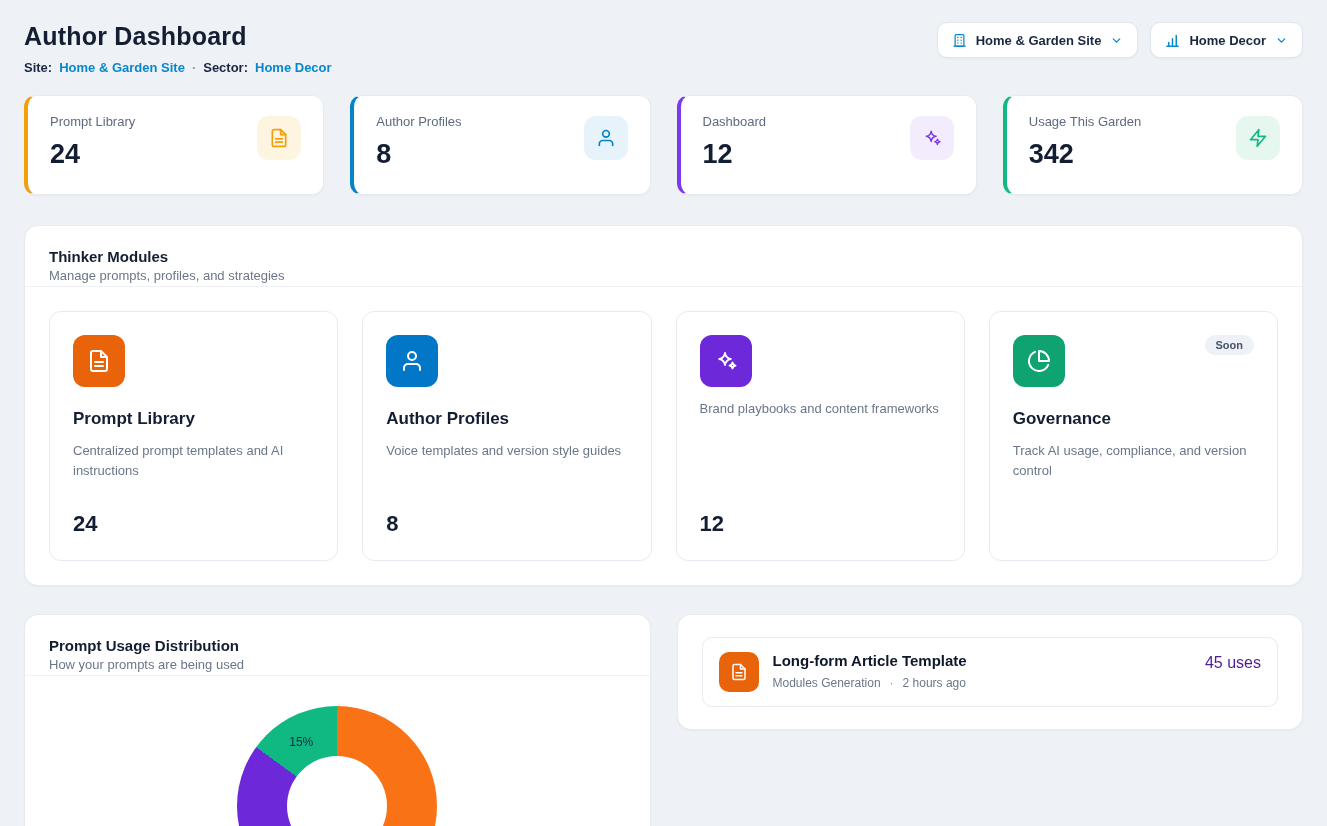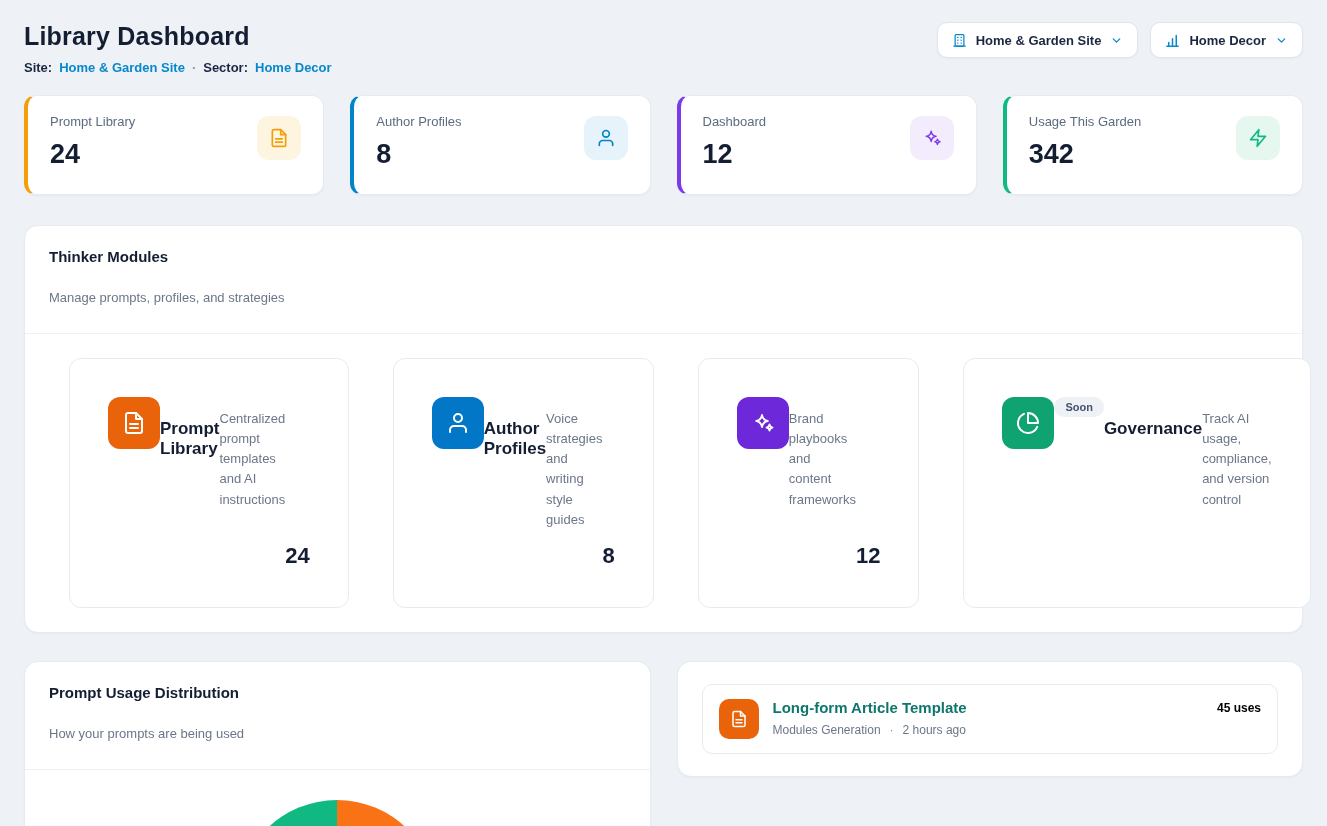--- a/index.html
+++ b/index.html
@@ -22,28 +22,28 @@
   
   .stats-grid { display:grid; grid-template-columns:repeat(4,1fr); gap:26px; margin-bottom:30px; }
   .stat-card { background:#fff; border:1px solid #e7ebf1; border-radius:12px; padding:18px 22px; display:flex; justify-content:space-between; align-items:flex-start; box-shadow:0 1px 2px rgba(20,30,50,.04); min-height:100px; border-left-width:4px; border-left-style:solid; }
   .stat-label { font-size:13px; color:#5d6b80; margin-bottom:10px; }
   .stat-value { font-size:27px; font-weight:800; color:#141e33; }
   .stat-icon { width:44px; height:44px; border-radius:12px; display:flex; align-items:center; justify-content:center; margin-top:2px; }
   .stat-icon svg { width:20px; height:20px; }
 
   
   .card { background:#fff; border:1px solid #e7ebf1; border-radius:14px; box-shadow:0 1px 2px rgba(20,30,50,.04); }
-  .card-header { padding:22px 24px 28px; border-bottom:1px solid #eef1f5; }
+  .card-header { padding:22px 24px 3px; border-bottom:1px solid #eef1f5; }
   .card-title { font-size:15px; font-weight:700; color:#141e33; }
-  .card-subtitle { margin-top:25px; font-size:13px; color:#6b7789; font-weight:400; }
+  .card-subtitle { margin-top:3px; font-size:13px; color:#6b7789; font-weight:400; }
 
   
   .modules-card { margin-bottom:28px; }
   .modules-grid { display:grid; grid-template-columns:repeat(4,1fr); gap:24px; padding:24px; }
-  .module-card { border:1px solid #e7ebf1; border-radius:12px; padding:38px; min-height:250px; display:flex; flex-direction:row; cursor:pointer; background:#fff;margin-left:20px; }
+  .module-card { border:1px solid #e7ebf1; border-radius:12px; padding:23px; min-height:250px; display:flex; flex-direction:column; cursor:pointer; background:#fff; }
   .module-top { display:flex; justify-content:space-between; align-items:flex-start; }
   .module-icon { width:52px; height:52px; border-radius:12px; color:#fff; display:flex; align-items:center; justify-content:center; flex:none; }
   .module-icon svg { width:24px; height:24px; }
   .soon-badge { background:#eef1f6; color:#46536a; font-size:11px; font-weight:700; padding:4px 11px; border-radius:999px; }
   .module-title { margin-top:22px; font-size:17px; font-weight:700; color:#141e33; }
   .module-desc { margin-top:12px; font-size:13px; color:#6b7789; line-height:1.55; }
   .module-count { margin-top:auto; font-size:22px; font-weight:800; color:#141e33; }
   .module-footer { margin-top:auto; border-top:1px solid #e9edf2; padding-top:12px; font-size:12px; color:#6b7789; }
 
   
@@ -51,32 +51,32 @@
   .chart-body { display:flex; justify-content:center; padding-top:30px; height:330px; }
   .donut { width:200px; height:200px; border-radius:50%; position:relative; }
   .donut::after { content:""; position:absolute; inset:50px; border-radius:50%; background:#fff; }
   .donut-label { position:absolute; left:64px; top:36px; transform:translate(-50%,-50%); font-size:12px; font-weight:400; color:#1b2740; z-index:2; }
 
   .prompt-list { padding:22px 24px; display:flex; flex-direction:column; gap:14px; }
   .prompt-item { border:1px solid #e7ecf2; border-radius:10px; padding:14px 16px; display:flex; align-items:flex-start; gap:14px; background:#fff; cursor:pointer; }
   .prompt-icon { width:40px; height:40px; border-radius:10px; color:#fff; display:flex; align-items:center; justify-content:center; flex:none; }
   .prompt-icon svg { width:18px; height:18px; }
   .prompt-info { flex:1; }
-  .prompt-title { font-size:15px; font-weight:700; color:#0f766e; }
+  .prompt-title { font-size:15px; font-weight:700; color:#0f172a; }
   .prompt-meta { margin-top:7px; font-size:12px; color:#6b7789; display:flex; gap:9px; align-items:center; }
-  .prompt-uses { font-size:12px; font-weight:700; color:#000000; margin-top:2px; }
+  .prompt-uses { font-size:16px; font-weight:400; color:#4c1d95; margin-top:2px; }
 </style>
 </head>
 <body>
 
 <div class="page">
 
   <header class="page-header">
     <div>
-      <h1 class="page-title">Library Dashboard</h1>
+      <h1 class="page-title">Author Dashboard</h1>
       <div class="site-line">
         <span>Site:</span>
         <a class="site-link">Home &amp; Garden Site</a>
         <span class="sep-dot">·</span>
         <span>Sector:</span>
         <a class="site-link">Home Decor</a>
       </div>
     </div>
     <div class="header-actions">
       <button class="selector">
@@ -191,21 +191,21 @@
       <div class="module-card">
         <div class="module-top">
           <div class="module-icon" style="background: rgb(2, 119, 200);">
             <svg viewBox="0 0 24 24" fill="none" stroke="currentColor" stroke-width="2" stroke-linecap="round" stroke-linejoin="round">
                 <path d="M20 21v-2a4 4 0 0 0-4-4H8a4 4 0 0 0-4 4v2"></path>
                 <circle cx="12" cy="7" r="4"></circle>
               </svg>
           </div>
         </div>
         <h3 class="module-title">Author Profiles</h3>
-        <p class="module-desc">Voice strategies and writing style guides</p>
+        <p class="module-desc">Voice templates and version style guides</p>
         <div class="module-count">8</div>
       </div>
 
       <div class="module-card">
         <div class="module-top">
           <div class="module-icon" style="background: rgb(109, 40, 217);">
             <svg viewBox="0 0 24 24" fill="none" stroke="currentColor" stroke-width="1.8" stroke-linejoin="round">
                 <path d="M11 4c.6 3.6 2.1 5.4 5.8 6-3.7.6-5.2 2.4-5.8 6.1-.6-3.7-2.1-5.5-5.8-6.1 3.7-.6 5.2-2.4 5.8-6z"></path>
                 <path d="M18.5 13.5c.3 1.9 1.1 2.8 3 3.1-1.9.3-2.7 1.2-3 3.1-.3-1.9-1.1-2.8-3-3.1 1.9-.3 2.7-1.2 3-3.1z"></path>
               </svg>

